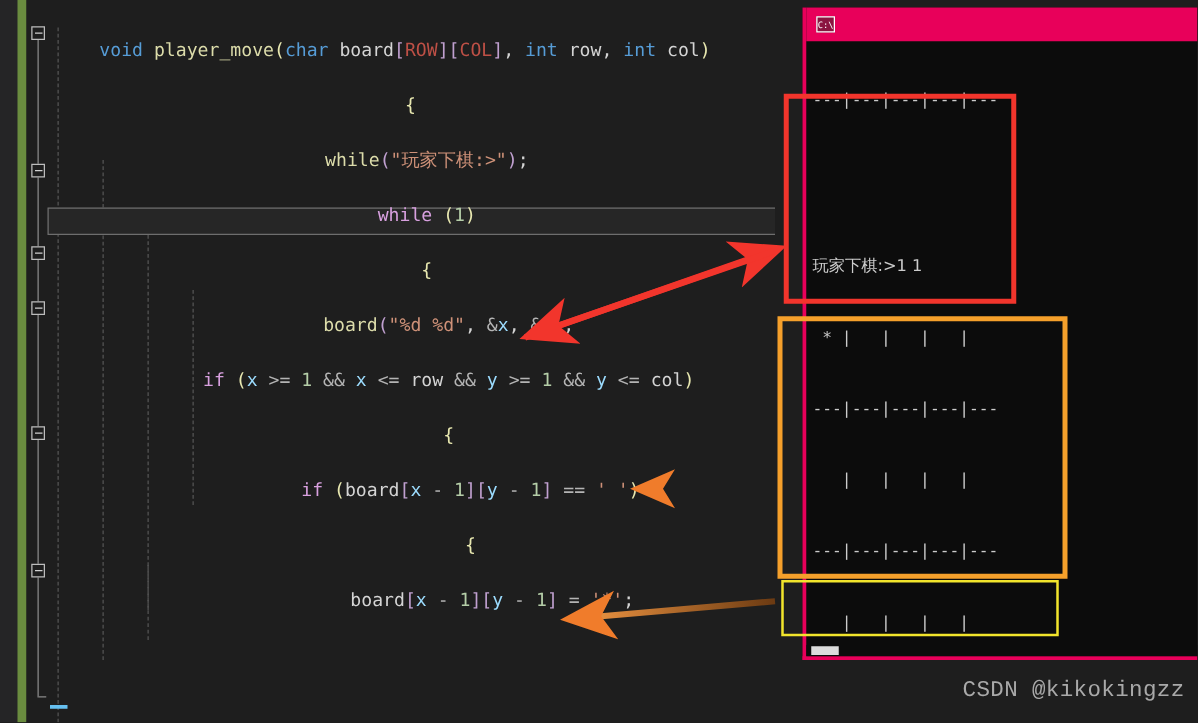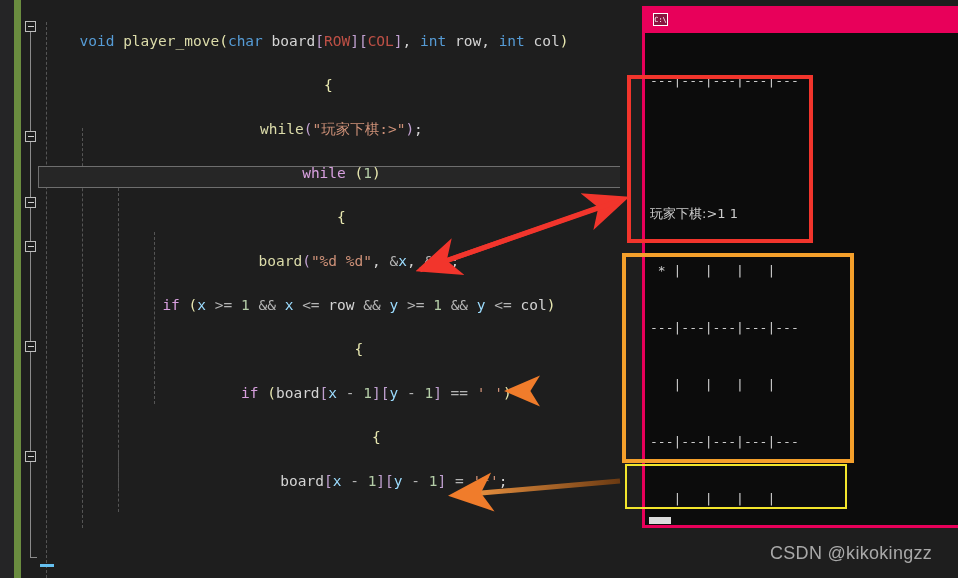--- a/index.html
+++ b/index.html
@@ -88,21 +88,21 @@
   #box-red   {left:627px;top:75px; width:186px;height:168px;border:4px solid #f2352c;}
   #box-orange{left:622px;top:253px;width:232px;height:210px;border:4px solid #f5a02b;}
   #box-yellow{left:625px;top:464px;width:222px;height:45px; border:2px solid #f2e52c;}
 
   
   #arrows{position:absolute;left:0;top:0;width:958px;height:578px;pointer-events:none;}
 
   
   #watermark{
     position:absolute;left:770px;top:543px;color:#a9a9a9;
-    font-family:Liberation Sans, sans-serif;font-size:18px;
+    font-family:Liberation Mono, monospace;font-size:18px;
     letter-spacing:.3px;
   }
 </style>
 </head>
 <body>
 
 <div id="editor">
 
   <div class="margin-strip"></div>
   <div class="change-bar"></div>

